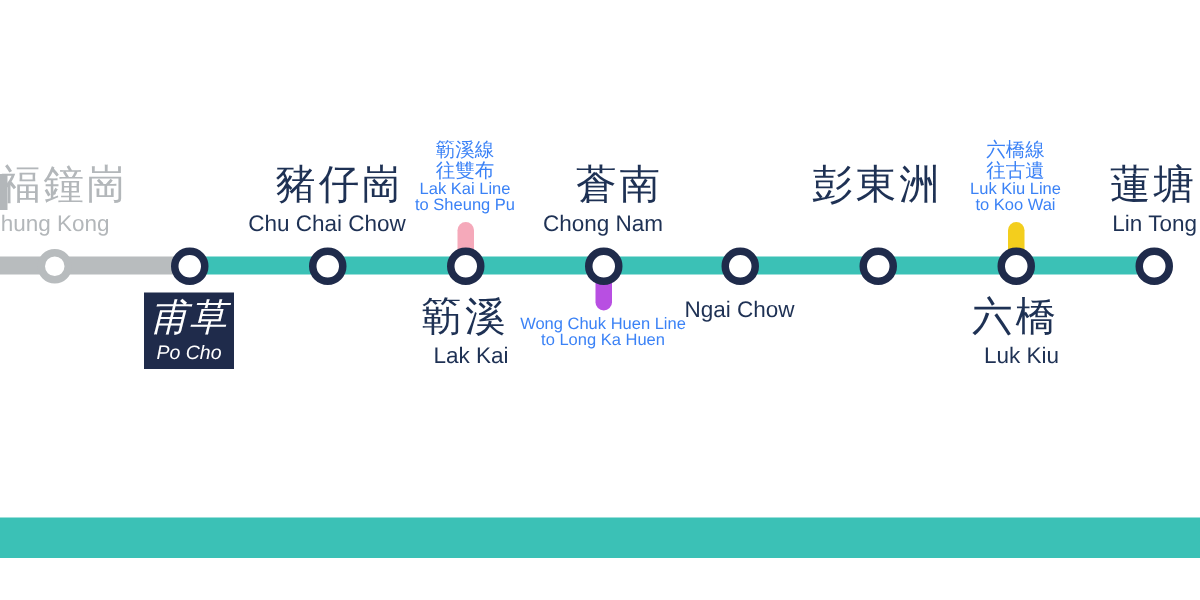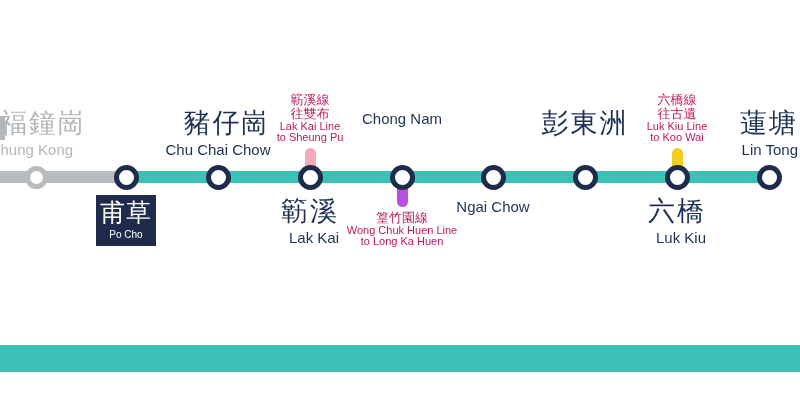--- a/index.html
+++ b/index.html
@@ -33,36 +33,36 @@
   .name.past { color:#b3b7ba; }
 
   
   .name.edge { transform:none; text-align:left; left:-58px; }
   .char-fragment { position:absolute; left:0; top:116px; width:5px; height:24px;
                    background:#b3b7ba; z-index:1; }
 
   
   .current-box {
     position:absolute; left:-30px; top:195px; width:60px; height:51px;
-    background:#1f2b4b; color:#ffffff; text-align:center; z-index:3;
+    background:#1f2b4b; color:#ffffff; text-align:center; z-index:3;font-style:italic;
   }
   .current-box .zh { font-size:25px; line-height:30px; margin-top:2px; letter-spacing:1px; }
-  .current-box .en { font-size:10px; line-height:15px; }
+  .current-box .en { font-size:13px; line-height:15px; }
 
   
   .stub { position:absolute; left:-5.5px; width:11px; height:32px; border-radius:6px; z-index:1; }
   .stub.up   { top:148px; }
   .stub.down { top:175px; }
   .stub.pink   { background:#f5a9ba; }
   .stub.purple { background:#b84fe2; }
   .stub.yellow { background:#f3ce1d; }
 
   
   .inter { position:absolute; left:0; transform:translateX(-50%); text-align:center;
-           white-space:nowrap; color:#be185d; z-index:3; }
+           white-space:nowrap; color:#3b82f6; z-index:3; }
   .inter.above { top:93px; }
   .inter.below { top:211px; }
   .inter .izh { font-size:13px; line-height:14px; font-weight:500; }
   .inter .ien { font-size:11px; line-height:11px; }
 </style>
 </head>
 <body>
 
 <div class="canvas">
 
@@ -107,24 +107,24 @@
     <div class="name below">
       <div class="zh">簕溪</div>
       <div class="en">Lak Kai</div>
     </div>
   </div>
 
   <div class="station" style="left:402px">
     <div class="stub down purple"></div>
     <div class="circle"></div>
     <div class="name above">
+      <div class="zh">蒼南</div>
       <div class="en">Chong Nam</div>
     </div>
     <div class="inter below">
-      <div class="izh">篁竹園線</div>
       <div class="ien">Wong Chuk Huen Line</div>
       <div class="ien">to Long Ka Huen</div>
     </div>
   </div>
 
   <div class="station" style="left:493px">
     <div class="circle"></div>
     <div class="name below">
       <div class="en">Ngai Chow</div>
     </div>

